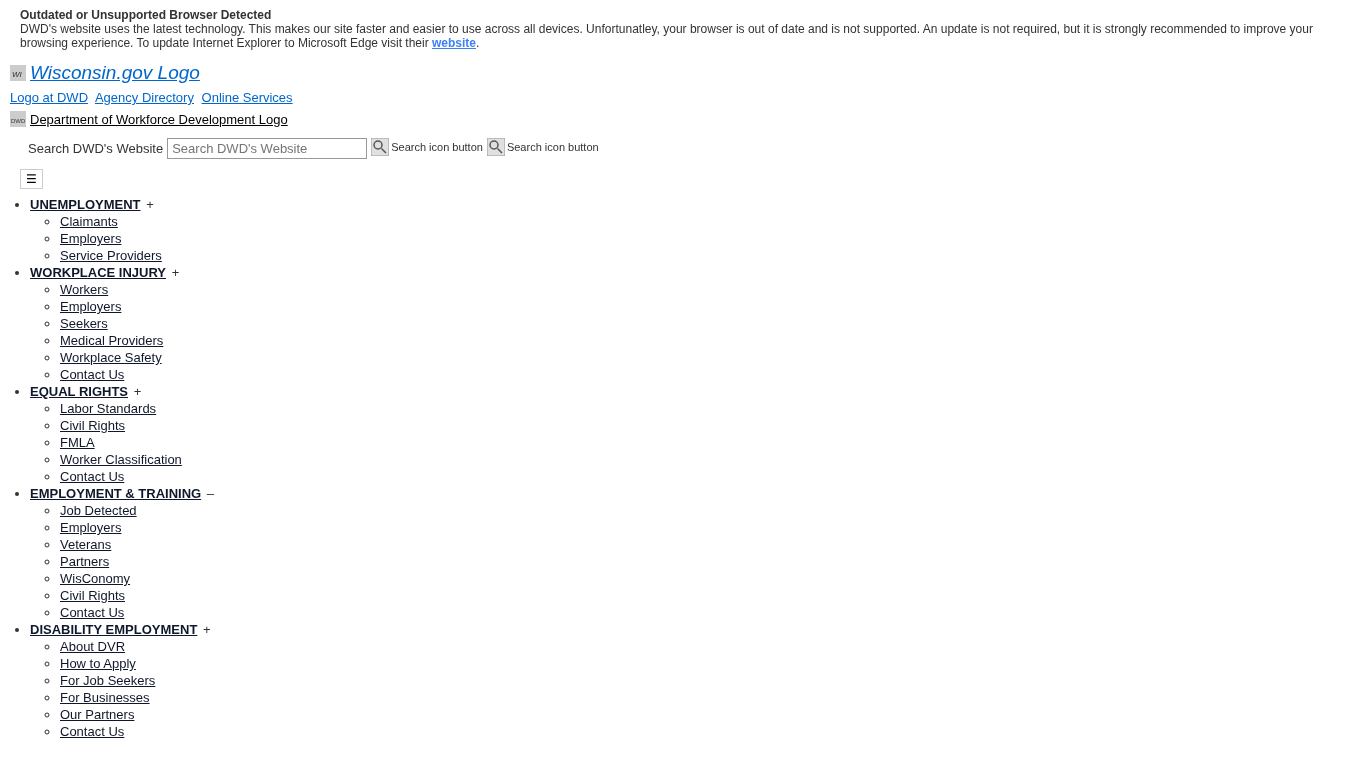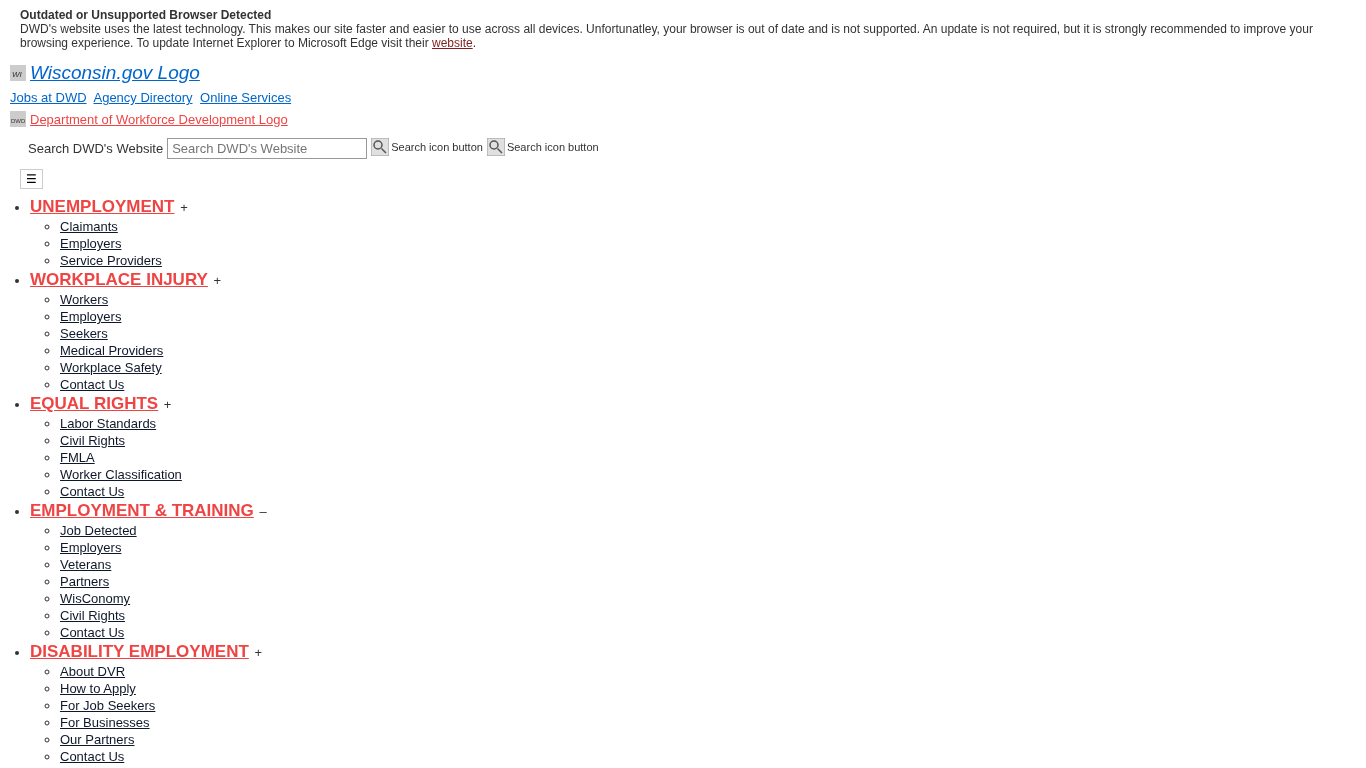--- a/index.html
+++ b/index.html
@@ -1,20 +1,20 @@
 <!DOCTYPE html>
 <html><head>
   <meta charset="utf-8">
   <style>
     * { margin: 0; padding: 0; box-sizing: border-box; }
     body { font-family: Arial, sans-serif; font-size: 13px; color: #333; background: #fff; }
     
     .browser-warning { padding: 8px 20px; font-size: 12px; color: #333; }
     .browser-warning p:first-child { font-weight: bold; }
-    .browser-warning a { color: #7f1d1d; }
+    .browser-warning a { color: #3b82f6; font-weight: bold; }
 
     .top-bar { padding: 4px 10px; font-style: italic; }
     
     .utility-links { padding: 2px 10px; font-size: 13px; }
     .utility-links a { color: #0066cc; text-decoration: underline; margin-right: 4px; }
 
     .dwd-header { padding: 4px 10px; }
 
     .search-bar { padding: 4px 28px; display: flex; align-items: center; gap: 4px; }
     .search-input { border: 1px solid #999; padding: 2px 4px; font-size: 13px; width: 200px; }
@@ -24,21 +24,21 @@
       background: none; border: 1px solid #ccc; padding: 2px 5px; cursor: pointer;
       margin: 4px 10px; font-size: 12px;
     }
 
     nav { padding: 0 10px; }
     nav ul { list-style: disc; padding-left: 20px; }
     nav > ul { list-style: disc; }
     nav ul ul { list-style: circle; padding-left: 30px; }
     
     .nav-section-link {
-      color: #ef4444; text-decoration: underline; font-size: 17px; font-weight: bold;
+      color: #0f172a; text-decoration: underline; font-size: 13px; font-weight: bold;
       text-transform: uppercase;
     }
     
     .nav-toggle { color: #333; font-size: 13px; margin-left: 2px; }
     
     .nav-sub-link { color: #0f172a; text-decoration: underline; font-size: 13px; }
     
     li { margin: 2px 0; }
     
     a { color: #0066cc; text-decoration: underline; }
@@ -60,33 +60,33 @@
       <svg width="16" height="16" viewBox="0 0 16 16">
           <rect width="16" height="16" fill="#ccc"></rect>
           <text x="2" y="12" font-size="8" fill="#333">WI</text>
         </svg>
       <span style="color:#0066cc;text-decoration:underline;font-size:19px;">Wisconsin.gov Logo</span>
     </span>
   </a>
 </div>
 
 <div class="utility-links">
-  <a href="#">Jobs at DWD</a>
+  <a href="#">Logo at DWD</a>
   <a href="#">Agency Directory</a>
   <a href="#">Online Services</a>
 </div>
 
 <div class="dwd-header">
   <a href="#">
     <span style="display:inline-flex;align-items:center;gap:4px;">
       <svg width="16" height="16" viewBox="0 0 16 16">
           <rect width="16" height="16" fill="#ccc"></rect>
           <text x="1" y="12" font-size="6" fill="#333">DWD</text>
         </svg>
-      <span style="color:#ef4444;text-decoration:underline;font-size:13px;">Department of Workforce Development Logo</span>
+      <span style="color:#000000;text-decoration:underline;font-size:13px;">Department of Workforce Development Logo</span>
     </span>
   </a>
 </div>
 
 <div class="search-bar">
   <label style="font-size:13px;">Search DWD's Website</label>
   <input type="text" class="search-input" placeholder="Search DWD's Website" style="">
   <button class="search-btn">
     <span style="display:inline-flex;align-items:center;gap:2px;">
       <svg width="18" height="18" viewBox="0 0 18 18">

